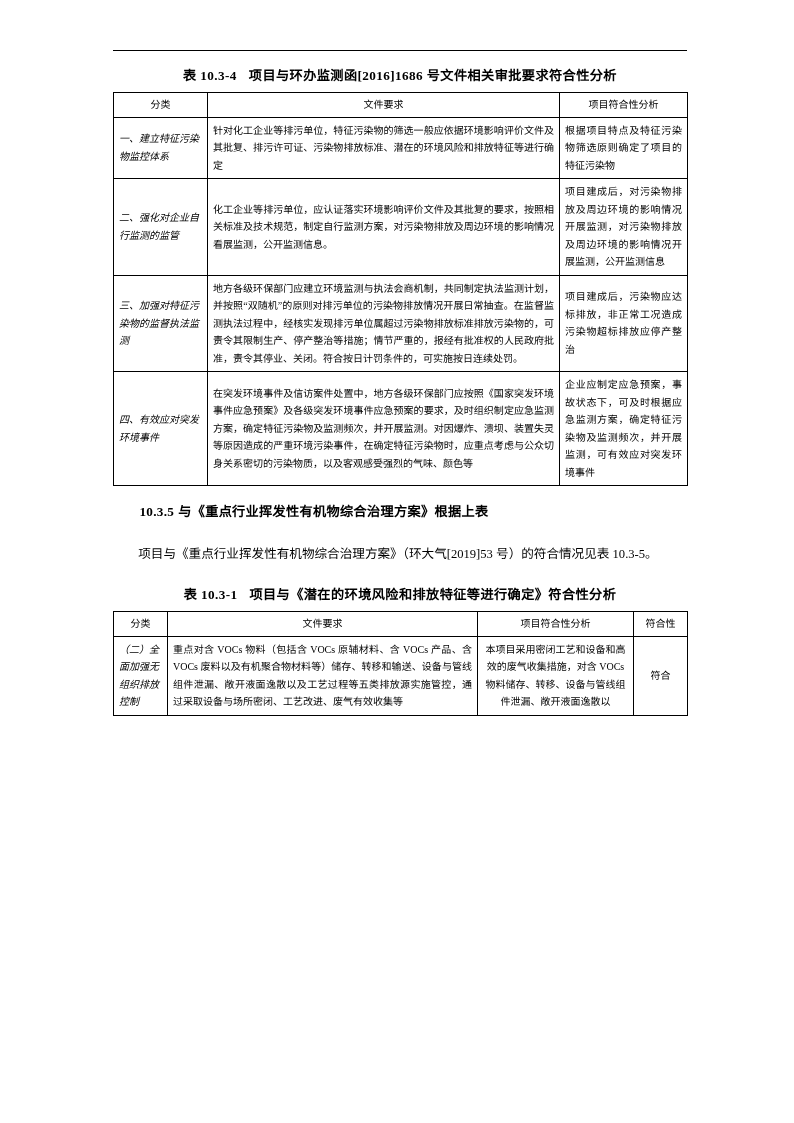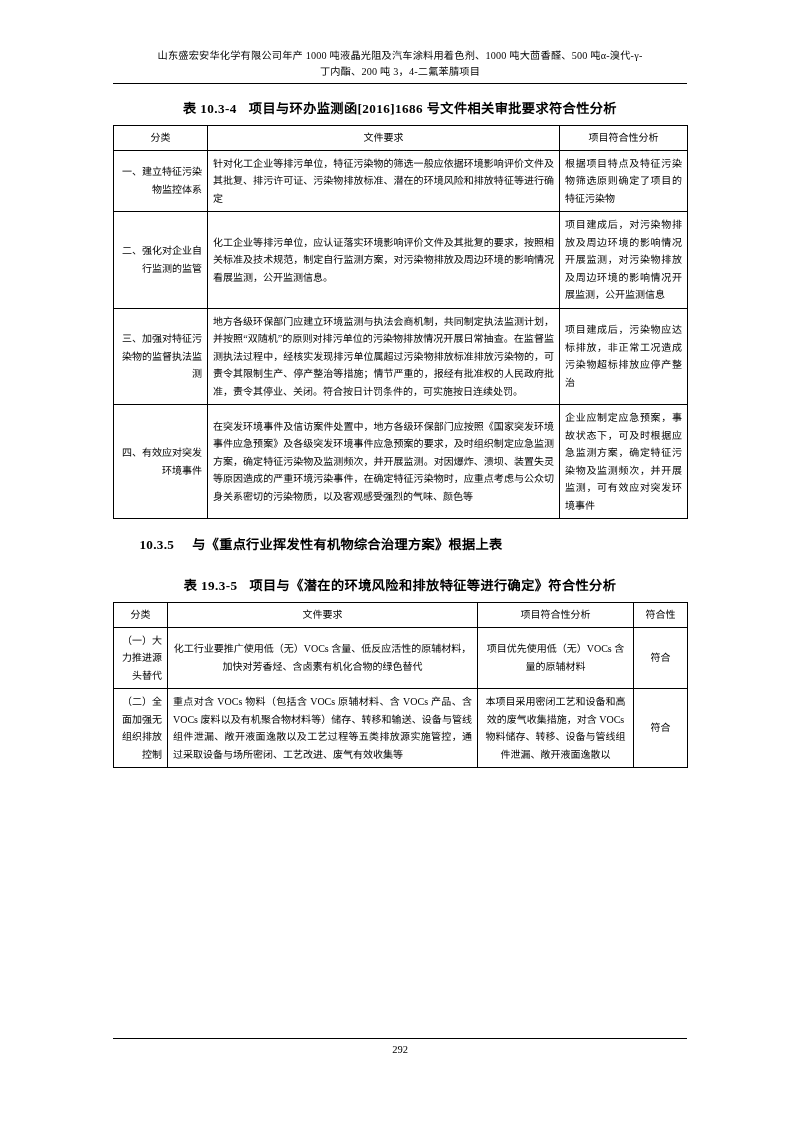--- a/index.html
+++ b/index.html
@@ -66,22 +66,23 @@
     padding: 4px 5px;
     vertical-align: middle;
     word-break: break-all;
   }
   table.doc-table th {
     text-align: center;
     font-weight: normal;
     padding: 3px 4px;
   }
   td.cat {
-    text-align: right;
+    text-align: left;
     word-break: break-all;
+    font-style: italic;
   }
   td.req {
     text-align: justify;
     text-justify: inter-ideograph;
     vertical-align: middle;
   }
   td.ana {
     text-align: justify;
     text-justify: inter-ideograph;
     vertical-align: middle;
@@ -115,21 +116,21 @@
     text-justify: inter-ideograph;
   }
   h3.section {
     font-size: 13.2px;
     font-weight: bold;
     line-height: 28px;
     margin: 12px 0 0 0;
     text-indent: 2em;
     letter-spacing: .3px;
   }
-  h3.section .sec-num { margin-right: 18px; text-align: right; }
+  h3.section .sec-num { margin-right: 4px; text-align: right; }
   .spacer-md { height: 16px; }
 
   
   .footer {
     position: absolute;
     left: 113px;
     top: 1038px;
     width: 574px;
     text-align: center;
   }
@@ -143,24 +144,20 @@
     line-height: 14px;
   }
 </style>
 </head>
 <body>
 
 <div class="page">
 
   <div class="content">
 
-    <div class="doc-header">
-      <span class="line1">山东盛宏安华化学有限公司年产 1000 吨液晶光阻及汽车涂料用着色剂、1000 吨大茴香醛、500 吨α-溴代-γ-</span>
-      <span class="line2">丁内酯、200 吨 3，4-二氟苯腈项目</span>
-    </div>
     <hr class="header-rule">
 
     <div class="table-caption">
       <span class="num">表 10.3-4</span><span>项目与环办监测函[2016]1686 号文件相关审批要求符合性分析</span>
     </div>
 
     <table class="doc-table t1">
       <colgroup>
           <col class="c1">
           <col class="c2">
@@ -195,58 +192,49 @@
           <td class="ana">企业应制定应急预案，事故状态下，可及时根据应急监测方案，确定特征污染物及监测频次，并开展监测，可有效应对突发环境事件</td>
         </tr>
       </tbody>
     </table>
 
 
     <h3 class="section">
       <span class="sec-num">10.3.5</span><span>与《重点行业挥发性有机物综合治理方案》根据上表</span>
     </h3>
 
+    <p class="para">项目与《重点行业挥发性有机物综合治理方案》（环大气[2019]53 号）的符合情况见表 10.3-5。</p>
 
     <div class="spacer-md"></div>
 
     <div class="table-caption">
-      <span class="num">表 19.3-5</span><span>项目与《潜在的环境风险和排放特征等进行确定》符合性分析</span>
+      <span class="num">表 10.3-1</span><span>项目与《潜在的环境风险和排放特征等进行确定》符合性分析</span>
     </div>
 
     <table class="doc-table t2">
       <colgroup>
           <col class="d1">
           <col class="d2">
           <col class="d3">
           <col class="d4">
         </colgroup>
       <thead>
         <tr>
           <th>分类</th>
           <th>文件要求</th>
           <th>项目符合性分析</th>
           <th>符合性</th>
         </tr>
       </thead>
       <tbody>
         <tr>
-          <td class="cat">（一）大力推进源头替代</td>
-          <td class="req ctr">化工行业要推广使用低（无）VOCs 含量、低反应活性的原辅材料，加快对芳香烃、含卤素有机化合物的绿色替代</td>
-          <td class="ana ctr">项目优先使用低（无）VOCs 含量的原辅材料</td>
-          <td class="ok">符合</td>
-        </tr>
-        <tr>
           <td class="cat">（二）全面加强无组织排放控制</td>
           <td class="req">重点对含 VOCs 物料（包括含 VOCs 原辅材料、含 VOCs 产品、含 VOCs 废料以及有机聚合物材料等）储存、转移和输送、设备与管线组件泄漏、敞开液面逸散以及工艺过程等五类排放源实施管控，通过采取设备与场所密闭、工艺改进、废气有效收集等</td>
           <td class="ana ctr">本项目采用密闭工艺和设备和高效的废气收集措施，对含 VOCs 物料储存、转移、设备与管线组件泄漏、敞开液面逸散以</td>
           <td class="ok">符合</td>
         </tr>
       </tbody>
     </table>
 
   </div>
 
-  <div class="footer">
-    <hr class="footer-rule">
-    <div class="page-number">292</div>
-  </div>
 
 </div>
 
 </body></html>

